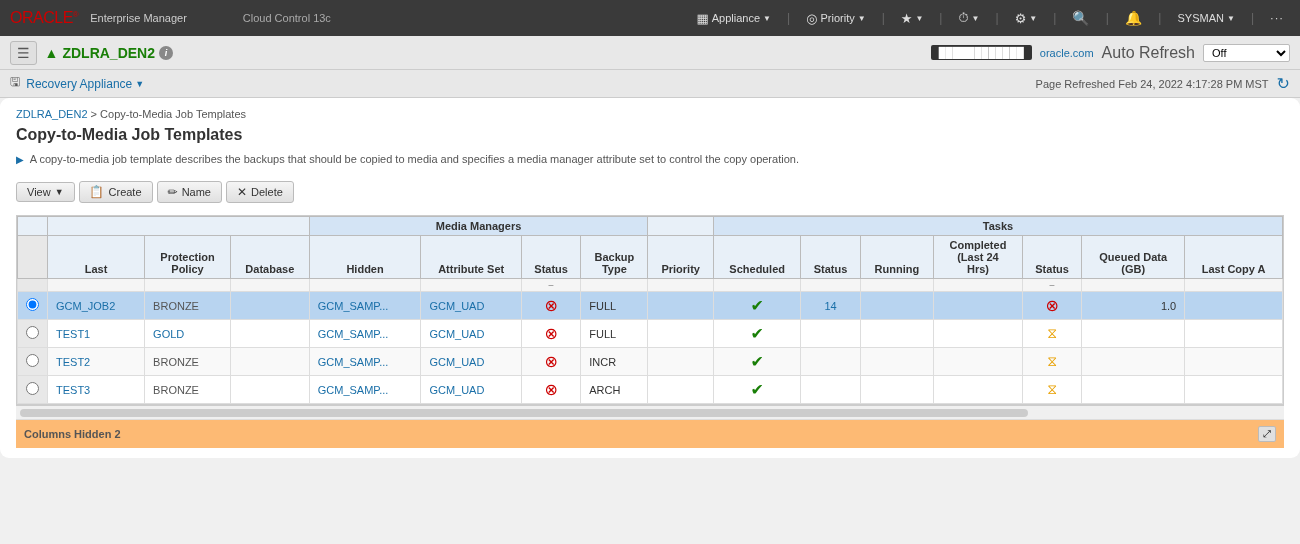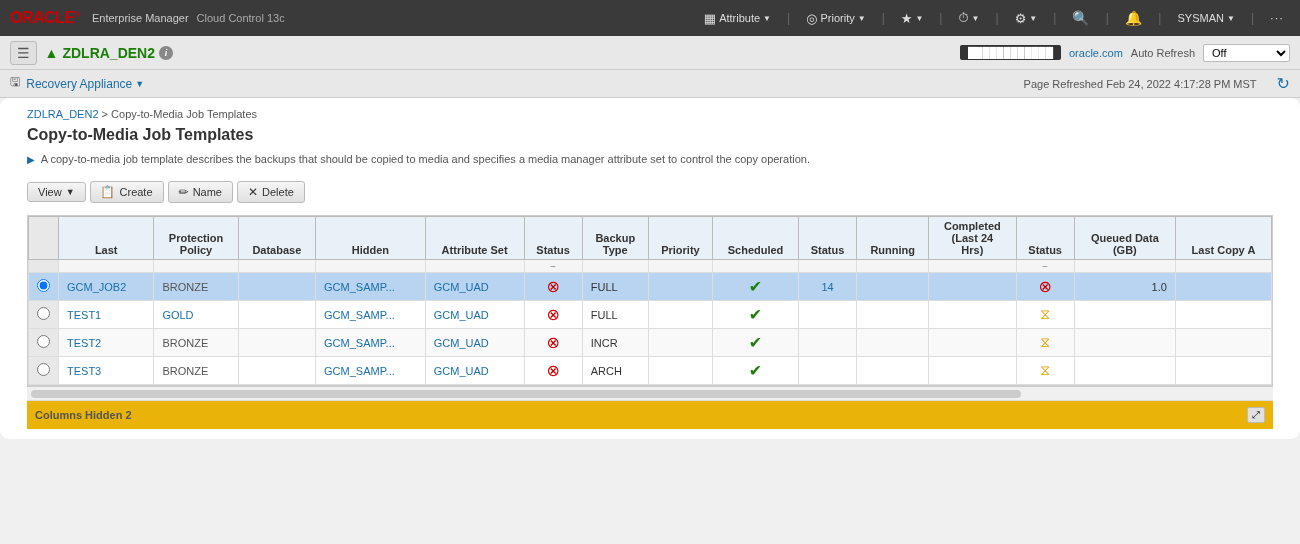--- a/index.html
+++ b/index.html
@@ -9,21 +9,21 @@
     .top-nav {
       background: #3a3a3a;
       height: 36px;
       display: flex;
       align-items: center;
       padding: 0 10px;
       gap: 8px;
     }
     .oracle-logo {
       color: #cc0000;
-      font-weight: bold;
+      font-weight: normal;
       font-size: 16px;
       letter-spacing: -0.5px;
     }
     .nav-spacer { flex: 1; }
     .nav-btn {
       color: #ddd;
       font-size: 11px;
       display: flex;
       align-items: center;
       gap: 3px;
@@ -76,21 +76,21 @@
     }
     .second-bar-spacer { flex: 1; }
     .email-box {
       background: #333;
       color: white;
       padding: 2px 8px;
       font-size: 10px;
       border-radius: 2px;
     }
     .oracle-com { color: #1a6fa8; font-size: 11px; }
-    .auto-refresh-label { color: #555; font-size: 11px; }
+    .auto-refresh-label { color: #555; font-size: 16px; }
     .auto-refresh-select {
       border: 1px solid #bbb;
       background: white;
       font-size: 11px;
       padding: 1px 4px;
       border-radius: 2px;
     }
 
     
     .third-bar {
@@ -113,33 +113,33 @@
       display: flex;
       align-items: center;
       gap: 3px;
     }
     .page-refreshed {
       margin-left: auto;
       color: #555;
       font-size: 11px;
       display: flex;
       align-items: center;
-      gap: 20px;
+      gap: 8px;
     }
     .refresh-btn {
       cursor: pointer;
       color: #1a6fa8;
       font-size: 16px;
     }
 
     
     .main-content {
       background: white;
       margin: 0;
-      padding: 10px 27px;
+      padding: 10px 16px;
       border-radius: 9px;
     }
 
     
     .breadcrumb {
       font-size: 11px;
       color: #555;
       margin-bottom: 6px;
     }
     .breadcrumb a { color: #1a6fa8; text-decoration: none; }
@@ -238,21 +238,21 @@
     .icon-check { color: #197f07; font-size: 16px; }
     .icon-error { color: #cc0000; font-size: 16px; }
     .icon-warning { color: #e8a000; font-size: 14px; }
 
     
     .bottom-bar {
       display: flex;
       align-items: center;
       justify-content: space-between;
       padding: 4px 8px;
-      background: #eab308;
+      background: #fdba74;
       border-top: 1px solid #ddd;
       font-size: 11px;
       color: #555;
     }
     .expand-btn {
       background: #e0e0e0;
       border: 1px solid #bbb;
       border-radius: 2px;
       padding: 1px 4px;
       cursor: pointer;
@@ -288,25 +288,25 @@
 
     
     tr.selected-row td { background: #b8d4f0 !important; }
   </style>
 </head>
 <body>
 
 <div class="top-nav">
   <span class="oracle-logo">ORACLE<sup style="font-size:8px; color:#cc0000;">®</sup></span>
   <span style="color:#ccc; font-size:11px; margin-left:4px;">Enterprise Manager</span>
-  <span style="color:#aaa; font-size:11px;">Cloud Control 13c</span>
+  <span style="color:#aaa; font-size:11px;margin-left:48px;">Cloud Control 13c</span>
   <div class="nav-spacer"></div>
   <div class="nav-btn">
     <span style="font-size:13px;">▦</span>
-    <span>Attribute</span>
+    <span>Appliance</span>
     <span style="font-size:8px;">▼</span>
   </div>
   <span class="nav-separator">|</span>
   <div class="nav-btn">
     <span style="font-size:13px;">◎</span>
     <span>Priority</span>
     <span style="font-size:8px;">▼</span>
   </div>
   <span class="nav-separator">|</span>
   <div class="nav-btn">
@@ -405,20 +405,27 @@
     <button class="toolbar-btn">
       <span class="toolbar-icon">✕</span>
       <span>Delete</span>
     </button>
   </div>
 
   <div class="table-wrapper">
     <div class="table-container">
       <table>
         <thead>
+          <tr class="group-header">
+            <th colspan="1" style="border:1px solid #bbb; background:#e8f0f8;"></th>
+            <th colspan="3" style="border:1px solid #bbb; background:#e8f0f8;"></th>
+            <th colspan="4" style="border:1px solid #bbb; background:#d4e4f5; text-align:center; font-weight:bold;">Media Managers</th>
+            <th colspan="1" style="border:1px solid #bbb; background:#e8f0f8;"></th>
+            <th colspan="7" style="border:1px solid #bbb; background:#d4e4f5; text-align:center; font-weight:bold;">Tasks</th>
+          </tr>
           <tr class="col-header">
             <th style="width:20px; background:#e8e8e8;"></th>
             <th style="cursor:pointer;">Last</th>
             <th style="cursor:pointer;">Protection<br>Policy</th>
             <th style="cursor:pointer;">Database</th>
             <th style="cursor:pointer;">Hidden</th>
             <th style="cursor:pointer;">Attribute Set</th>
             <th style="cursor:pointer;">Status</th>
             <th style="cursor:pointer;">Backup<br>Type</th>
             <th style="cursor:pointer;">Priority</th>

